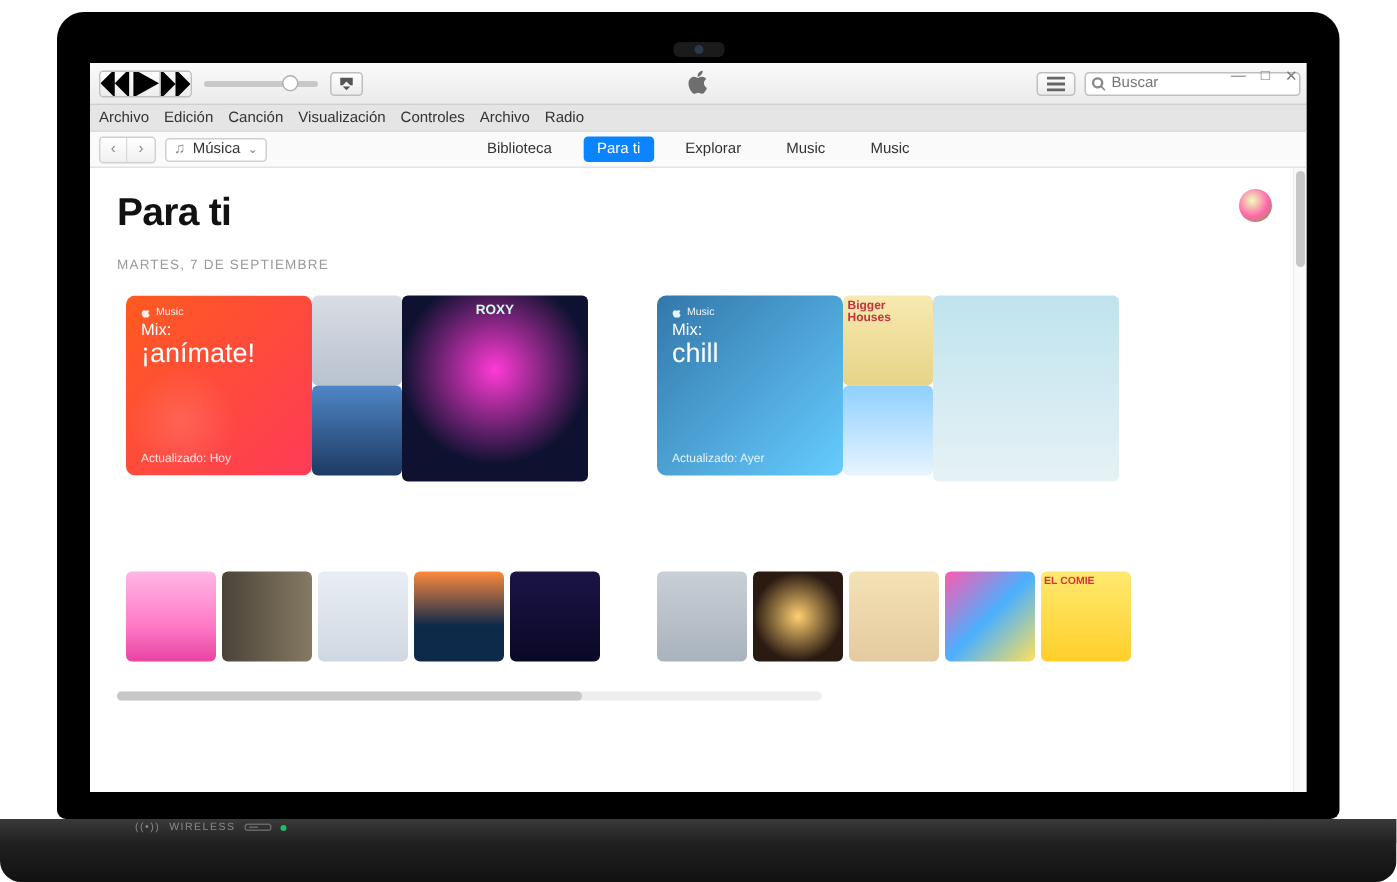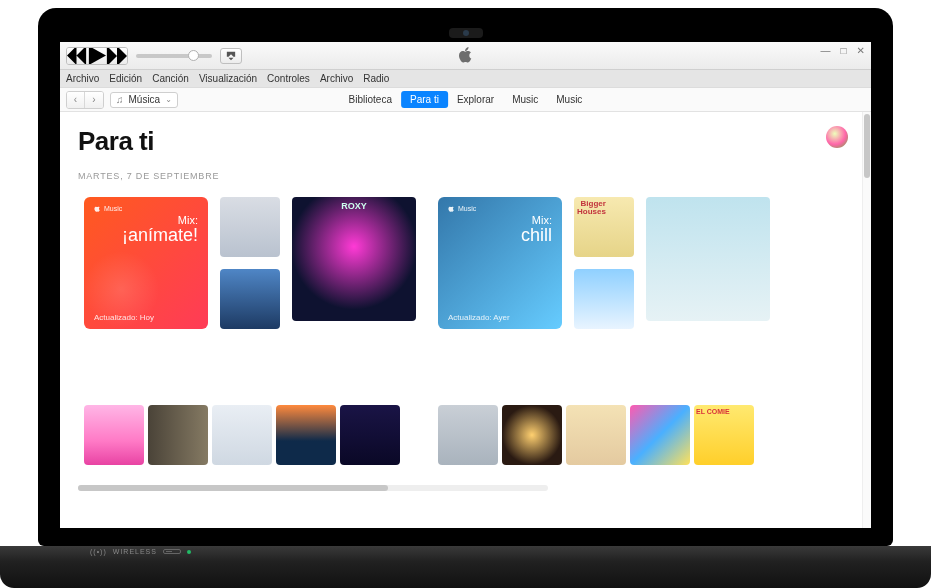--- a/index.html
+++ b/index.html
@@ -46,35 +46,35 @@
   .menubar { height:18px; background:#e5e5e5; border-bottom:1px solid #dcdcdc; display:flex; align-items:center; padding:0 6px; gap:10px; font-size:10px; color:#333;}
   .menubar span{cursor:pointer;}
 
   .navbar { height:24px; background:#fafafa; border-bottom:1px solid #e2e2e2; display:flex; align-items:center; padding:0 6px; position:relative;}
   .nav-arrows{display:flex; gap:0; border:1px solid #cfcfcf; border-radius:3px; overflow:hidden;}
   .nav-arrows .seg{width:18px; height:16px; background:linear-gradient(#fff,#f0f0f0); display:flex; align-items:center; justify-content:center; cursor:pointer; color:#888; font-size:10px;}
   .nav-arrows .seg:first-child{border-right:1px solid #d8d8d8;}
   .dropdown{ margin-left:6px; height:16px; border:1px solid #cfcfcf; border-radius:3px; background:#fff; display:flex; align-items:center; padding:0 5px; gap:5px; font-size:10px; color:#333; cursor:pointer;}
   .dropdown .note{color:#888;}
   .dropdown .chev{font-size:8px; color:#888;}
-  .tabs{ position:absolute; left:50%; transform:translateX(-50%); display:flex; gap:0; font-size:10px; color:#333;}
+  .tabs{ position:absolute; left:50%; transform:translateX(-50%); display:flex; gap:12px; font-size:10px; color:#333;}
   .tabs .tab{ padding:3px 9px; cursor:pointer;}
   .tabs .tab.active{ background:#0a84ff; color:#fff; border-radius:3px;}
 
   .content { position:absolute; top:70px; bottom:0; left:0; right:8px; overflow:hidden; padding:14px 0 0 18px; border-right:1px solid #eee;}
   .scrollbar-v { position:absolute; top:70px; bottom:0; right:0; width:8px; background:#fafafa;}
   .scrollbar-v .thumbv{ position:absolute; top:2px; right:1px; width:6px; height:64px; background:#c7c7c7; border-radius:3px;}
 
   h1.page-title { font-size:26px; font-weight:700; color:#111; letter-spacing:-0.5px;}
   .avatar{ position:absolute; top:14px; right:14px; width:22px; height:22px; border-radius:50%; background: radial-gradient(circle at 40% 35%, #efb, #ff66aa 55%, #6a3 100%); cursor:pointer;}
   .date{ margin-top:14px; font-size:9px; letter-spacing:0.8px; color:#999;}
 
   .mix-row{ margin-top:10px; display:flex; gap:20px; }
   .mix-card{ width:334px; padding:6px; border-radius:8px;}
-  .mix-grid{ display:grid; grid-template-columns: 124px 60px 60px 60px; grid-template-rows: 60px 60px 60px; gap:12px;text-align:right;}
+  .mix-grid{ display:grid; grid-template-columns: 124px 60px 60px 60px; grid-template-rows: 60px 60px 60px; gap:0;}
   .hero{ grid-column:1; grid-row:1 / span 2; border-radius:6px; padding:8px 10px; color:#fff; position:relative; overflow:hidden;}
   .hero .brand{ font-size:7px; opacity:.9; display:flex; align-items:center; gap:3px;}
   .hero .brand svg{width:7px;height:7px;fill:#fff;}
   .hero .mix-label{ font-size:11px; font-weight:500; margin-top:2px;}
   .hero .mix-name{ font-size:18px; font-weight:400; line-height:1.05;}
   .hero .updated{ position:absolute; bottom:7px; left:10px; font-size:8px; opacity:.85;}
   .tile{ border-radius:4px; background:#888; position:relative; overflow:hidden;}
   .tile.sm{ width:60px; height:60px;}
   .bottom-row{ display:grid; grid-template-columns: repeat(5, 60px); gap:4px; margin-top:4px;}
 
@@ -152,20 +152,33 @@
               <svg viewBox="0 0 12 10">
                 <path d="M1 0h10v6H9L6 3 3 6H1zM3 7h6l-3 3z"></path>
               </svg>
             </div>
         </div>
         <div class="apple-logo">
           <svg viewBox="0 0 16 16">
               <path d="M11.3 8.4c0-1.9 1.6-2.8 1.6-2.8-0.9-1.3-2.3-1.5-2.8-1.5-1.2-.1-2.3.7-2.9.7-.6 0-1.5-.7-2.5-.7C3 4.1 1 5.6 1 8.6c0 1 .2 2 .6 3 .5 1.2 2 4 3.5 3.9.8 0 1.4-.6 2.4-.6s1.5.6 2.4.6c1.6 0 2.9-2.7 3.4-3.9-2.1-1-2-3.2-2-3.2zM9.5 2.8C10.2 2 10.6.9 10.5 0c-.9.1-1.9.6-2.5 1.4-.6.7-1 1.7-.9 2.7.9 0 1.8-.5 2.4-1.3z"></path>
             </svg>
         </div>
+        <div class="right-tools">
+          <div class="list-btn">
+              <svg viewBox="0 0 12 10" width="12" height="10">
+                <path fill="#666" d="M0 0h12v2H0zM0 4h12v2H0zM0 8h12v2H0z"></path>
+              </svg>
+            </div>
+          <div class="search">
+            <svg viewBox="0 0 12 12">
+                <path d="M5 0a5 5 0 014 8l3 3-1 1-3-3A5 5 0 115 0zm0 2a3 3 0 100 6 3 3 0 000-6z"></path>
+              </svg>
+            <input type="text" placeholder="Buscar" style="">
+          </div>
+        </div>
       </div>
 
       <div class="menubar">
         <span>Archivo</span>
         <span>Edición</span>
         <span>Canción</span>
         <span>Visualización</span>
         <span>Controles</span>
         <span>Archivo</span>
         <span>Radio</span>

